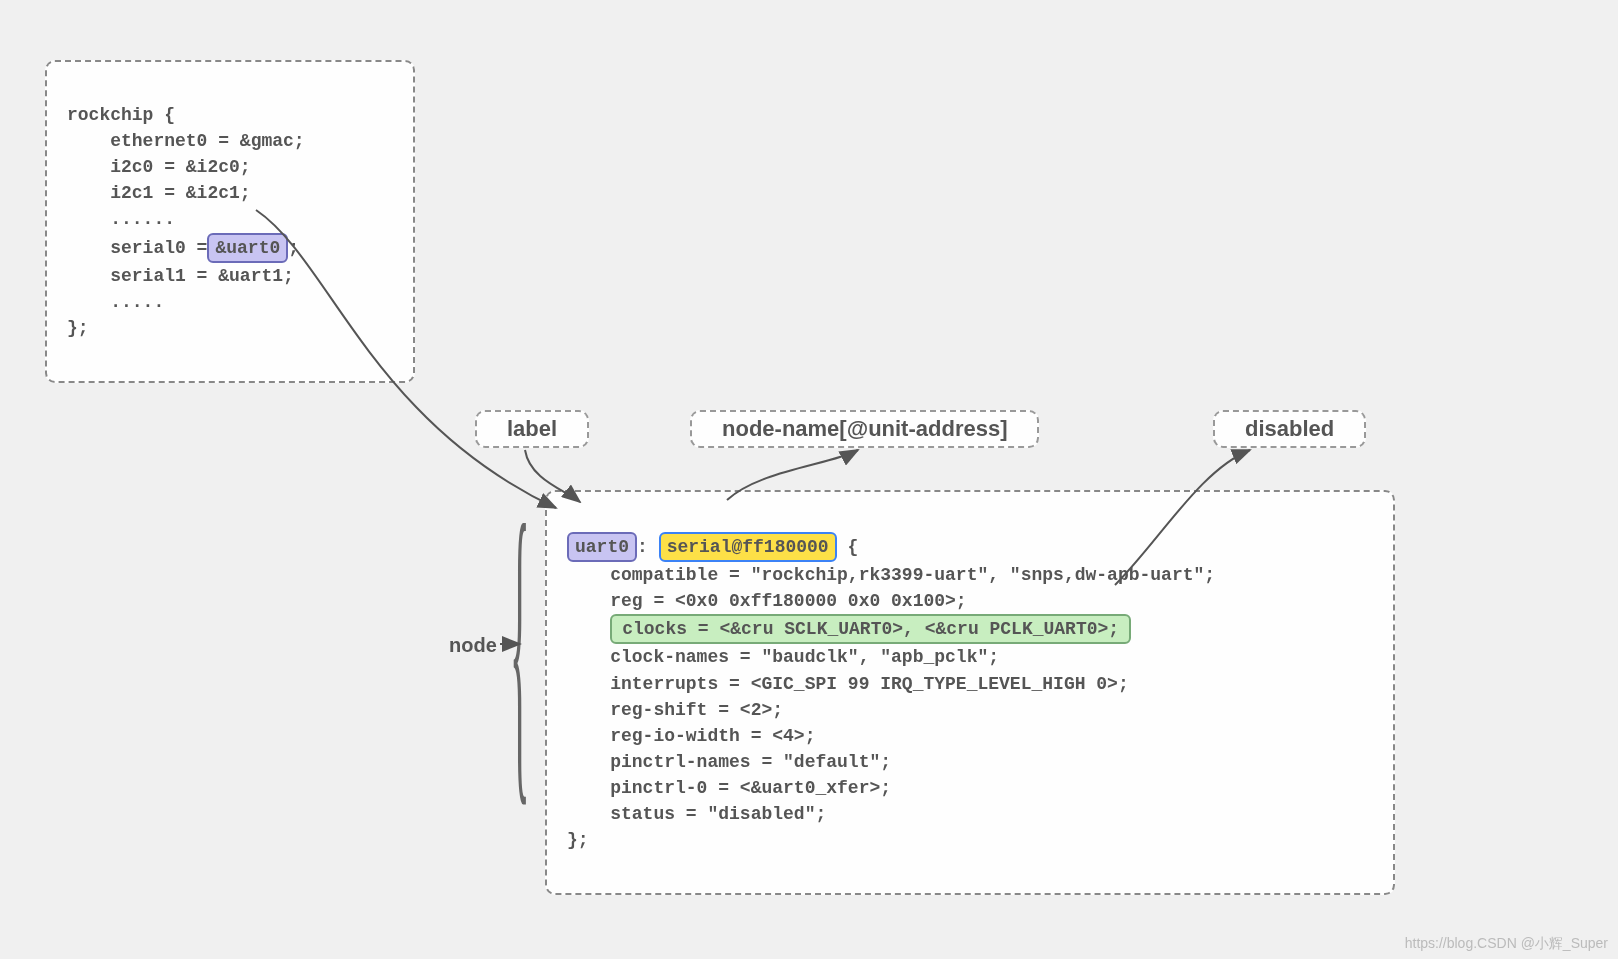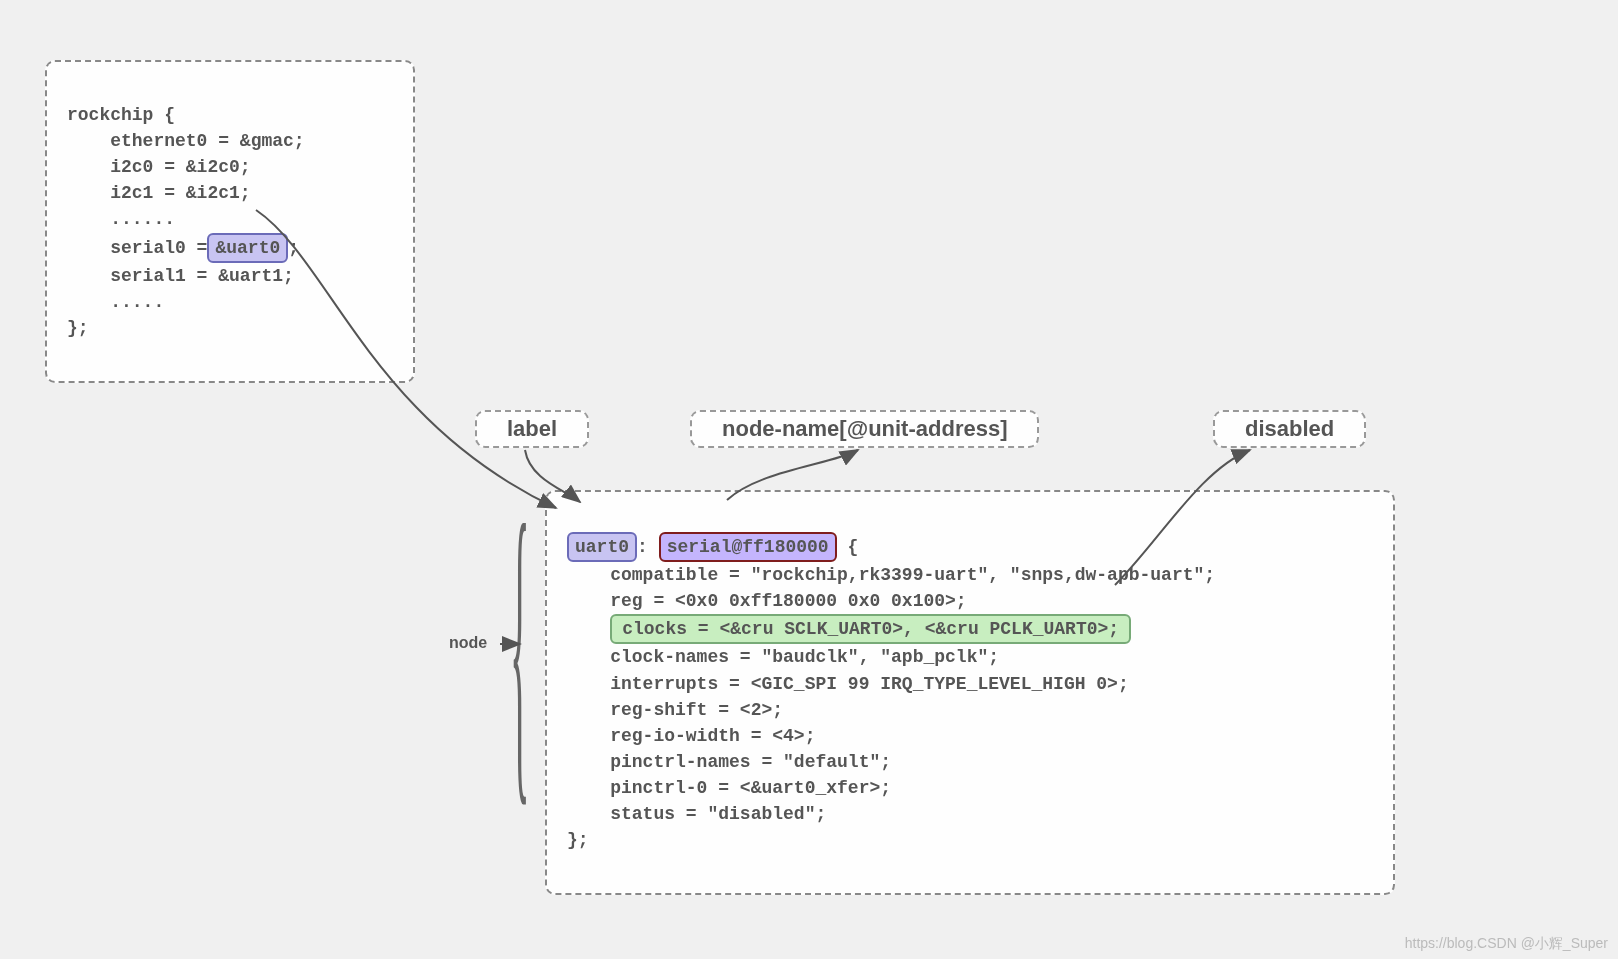--- a/index.html
+++ b/index.html
@@ -37,27 +37,27 @@
     color: #555;
     font-size: 22px;
     display: inline-block;
   }
   .hl {
     border-radius: 6px;
     padding: 0 6px;
     display: inline-block;
   }
   .hl-purple { background: #c8c4f2; border:2px solid #6b6bb8;text-align:center; }
-  .hl-cyan   { background: #c4b5fd; border:2px solid #7f1d1d; }
+  .hl-cyan   { background: #fde047; border:2px solid #3b82f6; }
   .hl-green  { background: #c8eec0; border:2px solid #7a7;text-align:center; }
   .node-label {
     position: absolute;
     font-weight: bold;
     color: #555;
-    font-size: 16px;
+    font-size: 20px;
   }
   .brace {
     position: absolute;
     font-size: 340px;
     color: #666;
     font-family: "Times New Roman", serif;
     transform: scaleX(0.12);
     transform-origin: left center;
     font-weight: 100;
     line-height: 0;

